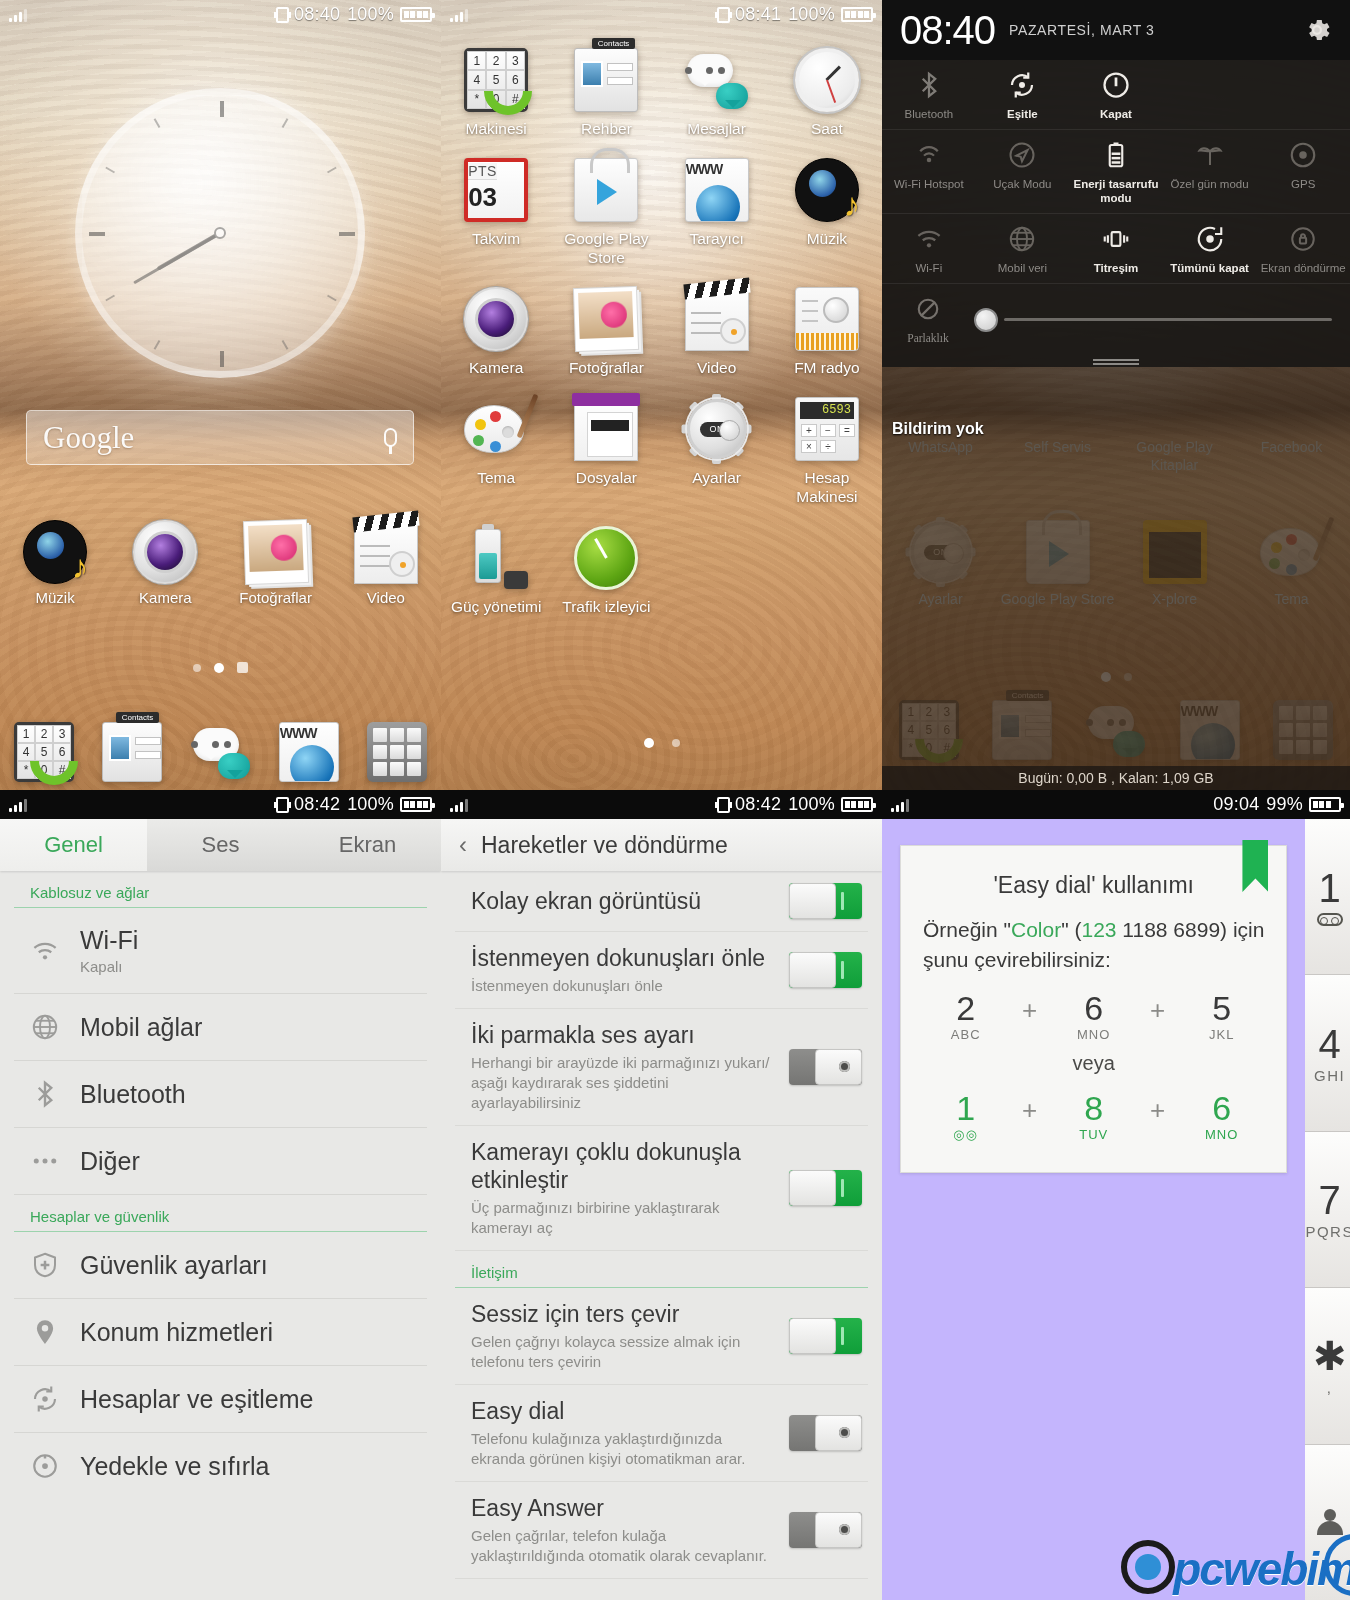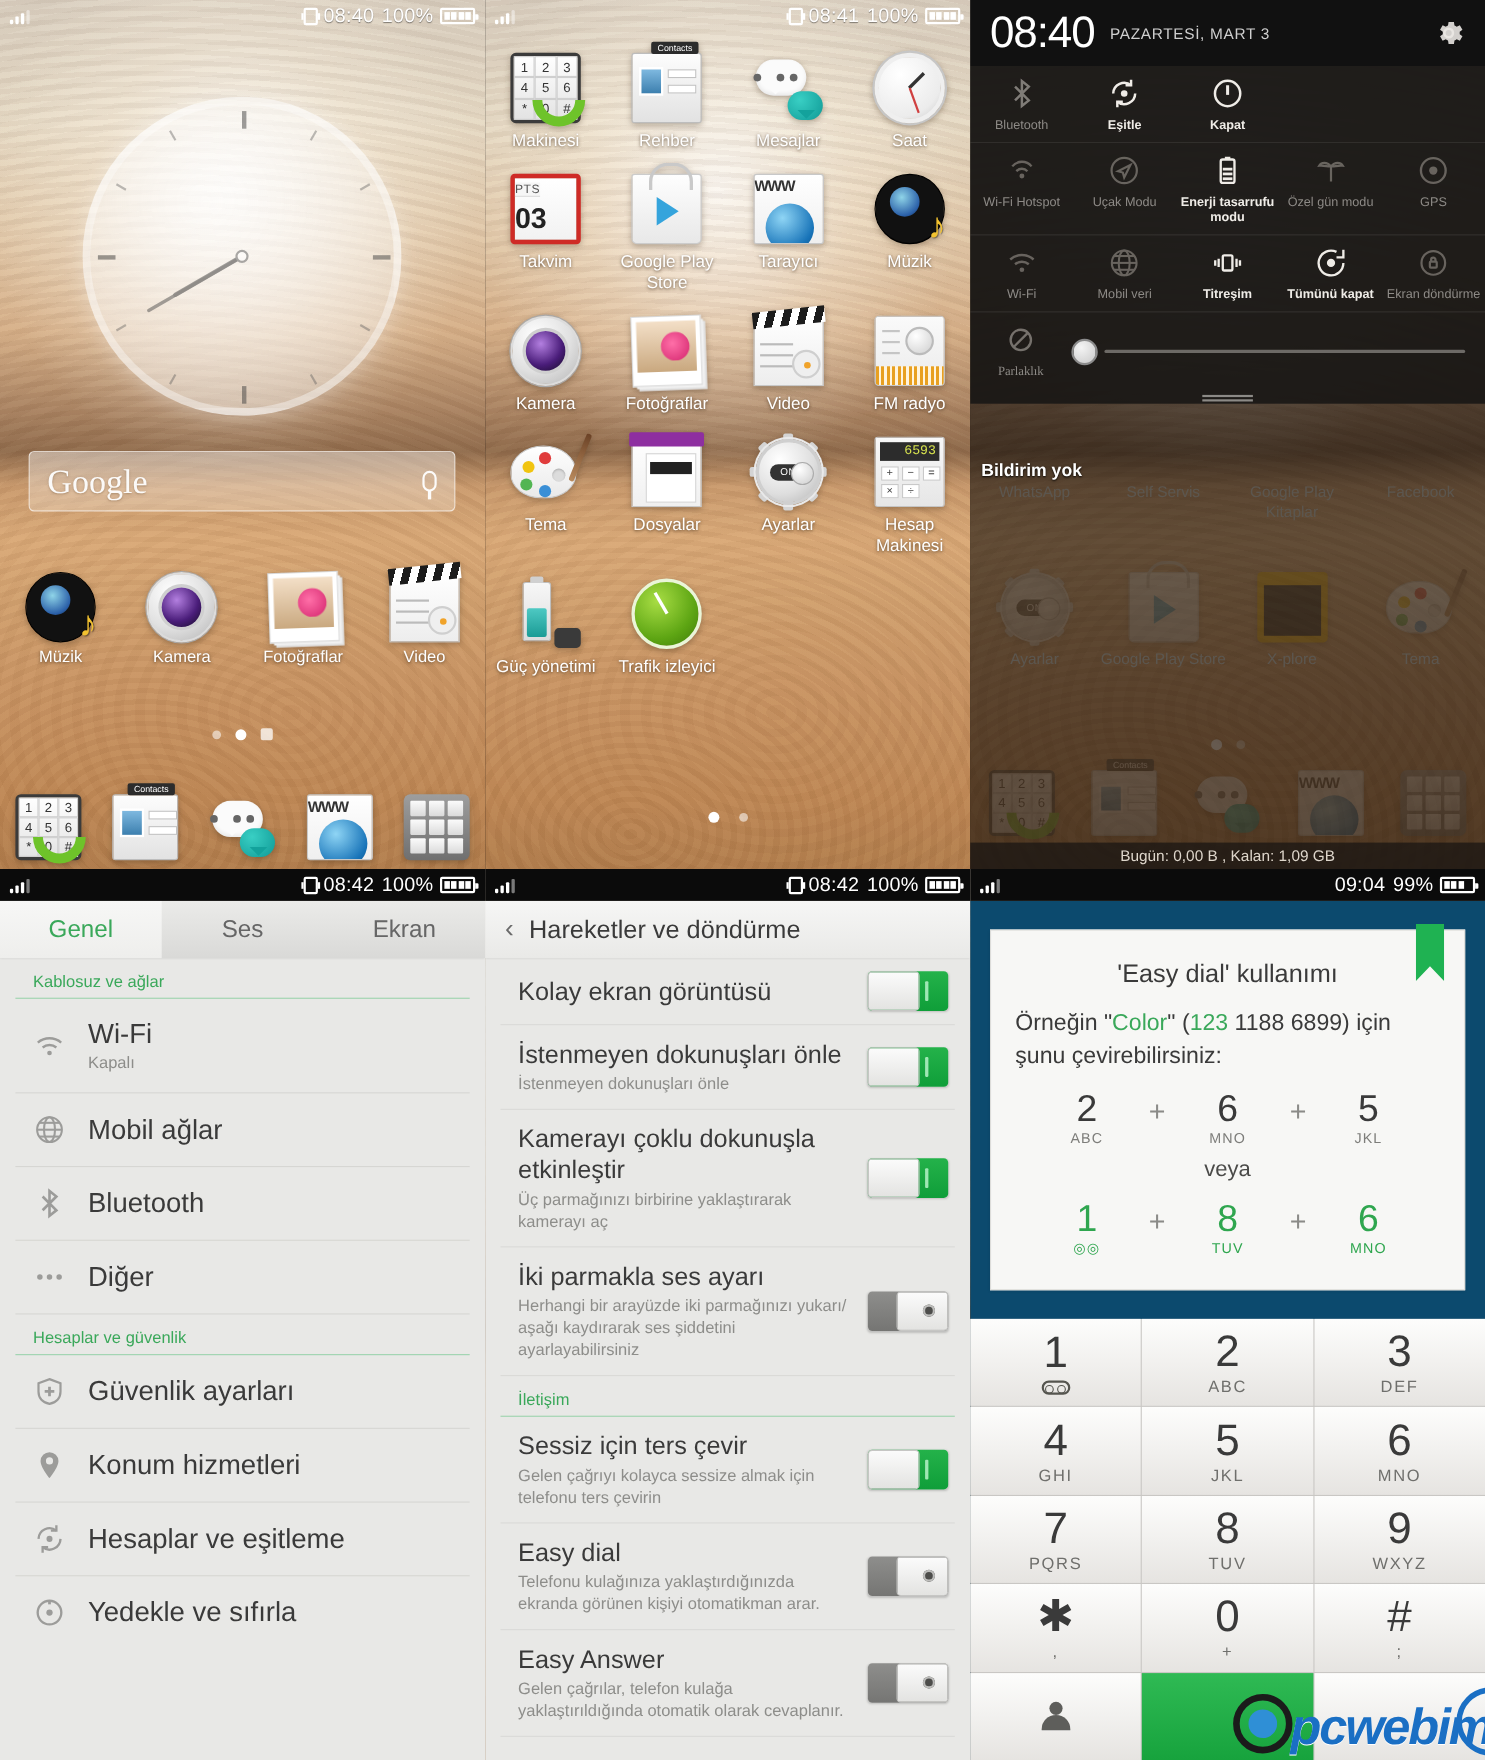--- a/index.html
+++ b/index.html
@@ -97,21 +97,21 @@
   .ic-msg .b1:after{content:"";position:absolute;left:9px;bottom:-8px;border:9px solid transparent;border-top-color:#fbfbfb;}
   .ic-msg .d{position:absolute;top:19px;width:7px;height:7px;border-radius:50%;background:#666;}
   .ic-msg .d:nth-of-type(1){left:9px}.ic-msg .d:nth-of-type(2){left:21px}.ic-msg .d:nth-of-type(3){left:33px}
   .ic-msg .b2{position:absolute;right:1px;bottom:3px;width:32px;height:26px;border-radius:14px;background:radial-gradient(circle at 35% 30%,#39cfc4,#0f9a96);}
   .ic-msg .b2:after{content:"";position:absolute;right:7px;bottom:-7px;border:8px solid transparent;border-top-color:#13a29c;}
   .ic-clock { border-radius:50%; background:radial-gradient(circle at 35% 28%,#fff,#ececec 70%,#c9c9c9);
               border:4px solid #efefef; box-shadow:0 0 0 2px #c6c6c6; }
   .ic-clock:before{content:"";position:absolute;left:50%;top:50%;width:3px;height:19px;margin:-19px 0 0 -1.5px;background:#333;transform-origin:50% 100%;transform:rotate(45deg);}
   .ic-clock:after{content:"";position:absolute;left:50%;top:50%;width:2px;height:24px;margin:-24px 0 0 -1px;background:#d04040;transform-origin:50% 100%;transform:rotate(160deg);}
   .ic-cal { background:linear-gradient(#fff,#f2f2f2); border:4px solid #cf2b26; border-radius:4px; overflow:hidden; }
-  .ic-cal .t{height:17px;background:#f6f6f6;border-bottom:1px solid #ddd;font-size:11px;color:#555;text-align:center;line-height:17px;letter-spacing:.5px;}
+  .ic-cal .t{height:17px;background:#f6f6f6;border-bottom:1px solid #ddd;font-size:14px;color:#555;text-align:center;line-height:17px;letter-spacing:.5px;}
   .ic-cal .d{font-size:26px;font-weight:bold;color:#222;text-align:center;line-height:35px;}
   .ic-note { background:linear-gradient(#fdfdfd,#eee); border-radius:3px; border:1px solid #ccc; }
   .ic-note:before{content:"";position:absolute;left:-3px;top:-6px;right:-3px;height:12px;background:#7b2d8e;border-radius:3px;}
   .ic-note .l{position:absolute;left:7px;right:7px;height:1px;background:#d3d3d3;}
   .ic-play { background:linear-gradient(#fefefe,#e8e8e8); border-radius:3px 3px 5px 5px; border:1px solid #ccc; }
   .ic-play:before{content:"";position:absolute;left:15px;top:-11px;width:34px;height:22px;border:3px solid #c9c9c9;border-bottom:none;border-radius:17px 17px 0 0;}
   .ic-play .tri{position:absolute;left:22px;top:20px;width:0;height:0;border:13px solid transparent;border-left:20px solid #35a4dc;border-right:0;}
   .ic-www { background:linear-gradient(#fff,#efefef); border:1px solid #c8c8c8; border-radius:3px; overflow:hidden; }
   .ic-www .bar{height:11px;background:#e8e8e8;border-bottom:1px solid #d2d2d2;}
   .ic-www .w{font-size:14px;font-weight:bold;color:#333;text-align:center;line-height:20px;letter-spacing:-1px;}
@@ -229,21 +229,21 @@
                 background:linear-gradient(#fbfbfb,#e3e3e1); border:1px solid #c6c6c4; }
   .toggle.on { background:linear-gradient(#24b24a,#0f9e39); }
   .toggle.on .kn { left:0; }
   .toggle.on:after { content:""; position:absolute; right:18px; top:9px; width:3px; height:18px; background:#9fe7b4; border-radius:1px; }
   .toggle.off { background:linear-gradient(#8e8e8c,#757573); }
   .toggle.off .kn { right:0; }
   .toggle.off:after { content:""; position:absolute; right:12px; top:12px; width:11px; height:11px; border-radius:50%;
                       background:#4d4d4b; box-shadow:inset 0 0 0 2px #bdbdbb; }
 
   
-  .dial { position:absolute; inset:29px 0 0 0; background:#0c4a6e; display:flex; flex-direction:column; }
+  .dial { position:absolute; inset:29px 0 0 0; background:#c4b5fd; display:flex; }
   .dial-top { flex:none; height:380px; display:flex; align-items:center; justify-content:center; padding:18px; }
   .card { width:100%; background:#f7f7f5; border:1px solid #dcdcd9; box-shadow:0 1px 3px rgba(0,0,0,.12); padding:26px 22px 30px; position:relative; }
   .ribbon { position:absolute; right:18px; top:-6px; width:26px; height:52px; background:#1fb252;
             clip-path:polygon(0 0,100% 0,100% 100%,50% 74%,0 100%); }
   .card h3 { font-size:23px; color:#3a3a3a; text-align:center; font-weight:normal; }
   .card p { font-size:21px; color:#3a3a3a; margin-top:16px; line-height:30px; }
   .card p .grn { color:#3aa85a; }
   .kseq { display:flex; align-items:flex-start; justify-content:center; gap:0; margin-top:14px; }
   .kseq .k { width:84px; text-align:center; }
   .kseq .k .n { font-size:34px; color:#3a3a3a; line-height:38px; }
@@ -1044,34 +1044,34 @@
           <span class="t1" style="display:block">İstenmeyen dokunuşları önle</span>
           <span class="t2" style="display:block">İstenmeyen dokunuşları önle</span>
         </span>
         <span class="toggle on">
             <span class="kn"></span>
           </span>
       </div>
 
       <div class="grow">
         <span class="tx">
+          <span class="t1" style="display:block">İki parmakla ses ayarı</span>
+          <span class="t2" style="display:block">Herhangi bir arayüzde iki parmağınızı yukarı/ aşağı kaydırarak ses şiddetini ayarlayabilirsiniz</span>
+        </span>
+        <span class="toggle off">
+            <span class="kn"></span>
+          </span>
+      </div>
+
+      <div class="grow">
+        <span class="tx">
           <span class="t1" style="display:block">Kamerayı çoklu dokunuşla etkinleştir</span>
           <span class="t2" style="display:block">Üç parmağınızı birbirine yaklaştırarak kamerayı aç</span>
         </span>
         <span class="toggle on">
-            <span class="kn"></span>
-          </span>
-      </div>
-
-      <div class="grow">
-        <span class="tx">
-          <span class="t1" style="display:block">İki parmakla ses ayarı</span>
-          <span class="t2" style="display:block">Herhangi bir arayüzde iki parmağınızı yukarı/ aşağı kaydırarak ses şiddetini ayarlayabilirsiniz</span>
-        </span>
-        <span class="toggle off">
             <span class="kn"></span>
           </span>
       </div>
 
       <div class="grp">İletişim</div>
 
       <div class="grow">
         <span class="tx">
           <span class="t1" style="display:block">Sessiz için ters çevir</span>
           <span class="t2" style="display:block">Gelen çağrıyı kolayca sessize almak için telefonu ters çevirin</span>

